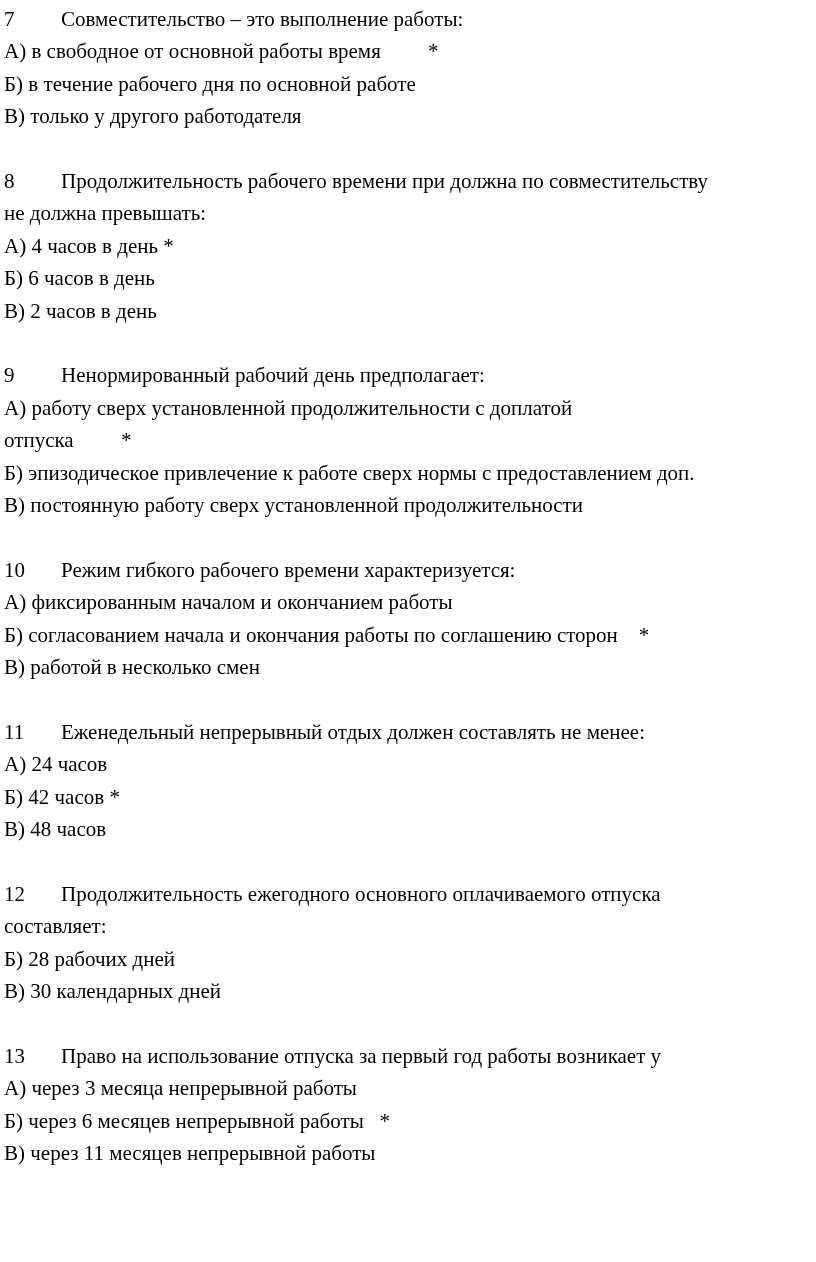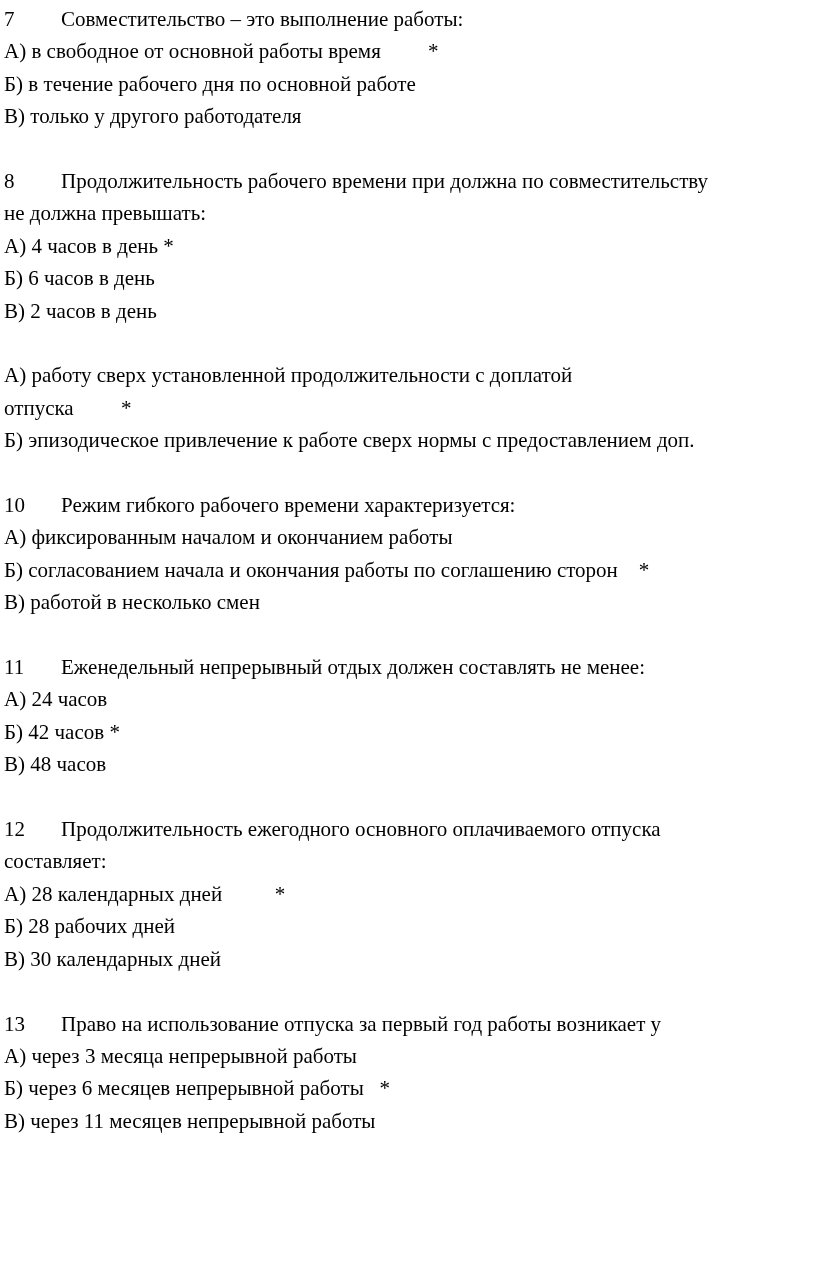--- a/index.html
+++ b/index.html
@@ -44,43 +44,44 @@
 
   <section class="question">
     <p class="line"><span class="qnum">8</span><span>Продолжительность рабочего времени при должна по совместительству</span></p>
     <p class="line">не должна превышать:</p>
     <p class="line">А) 4 часов в день *</p>
     <p class="line">Б) 6 часов в день</p>
     <p class="line">В) 2 часов в день</p>
   </section>
 
   <section class="question">
+    <p class="line"><span class="qnum">9</span><span>Ненормированный рабочий день предполагает:</span></p>
     <p class="line">А) работу сверх установленной продолжительности с доплатой</p>
     <p class="line">отпуска         *</p>
     <p class="line">Б) эпизодическое привлечение к работе сверх нормы с предоставлением доп.</p>
+    <p class="line">В) постоянную работу сверх установленной продолжительности</p>
   </section>
 
   <section class="question">
     <p class="line"><span class="qnum">10</span><span>Режим гибкого рабочего времени характеризуется:</span></p>
     <p class="line">А) фиксированным началом и окончанием работы</p>
     <p class="line">Б) согласованием начала и окончания работы по соглашению сторон    *</p>
     <p class="line">В) работой в несколько смен</p>
   </section>
 
   <section class="question">
     <p class="line"><span class="qnum">11</span><span>Еженедельный непрерывный отдых должен составлять не менее:</span></p>
     <p class="line">А) 24 часов</p>
     <p class="line">Б) 42 часов *</p>
     <p class="line">В) 48 часов</p>
   </section>
 
   <section class="question">
     <p class="line"><span class="qnum">12</span><span>Продолжительность ежегодного основного оплачиваемого отпуска</span></p>
     <p class="line">составляет:</p>
-    <p class="line">А) 28 календарных дней          *</p>
     <p class="line">Б) 28 рабочих дней</p>
     <p class="line">В) 30 календарных дней</p>
   </section>
 
   <section class="question">
     <p class="line"><span class="qnum">13</span><span>Право на использование отпуска за первый год работы возникает у</span></p>
     <p class="line">А) через 3 месяца непрерывной работы</p>
     <p class="line">Б) через 6 месяцев непрерывной работы   *</p>
     <p class="line">В) через 11 месяцев непрерывной работы</p>
   </section>

